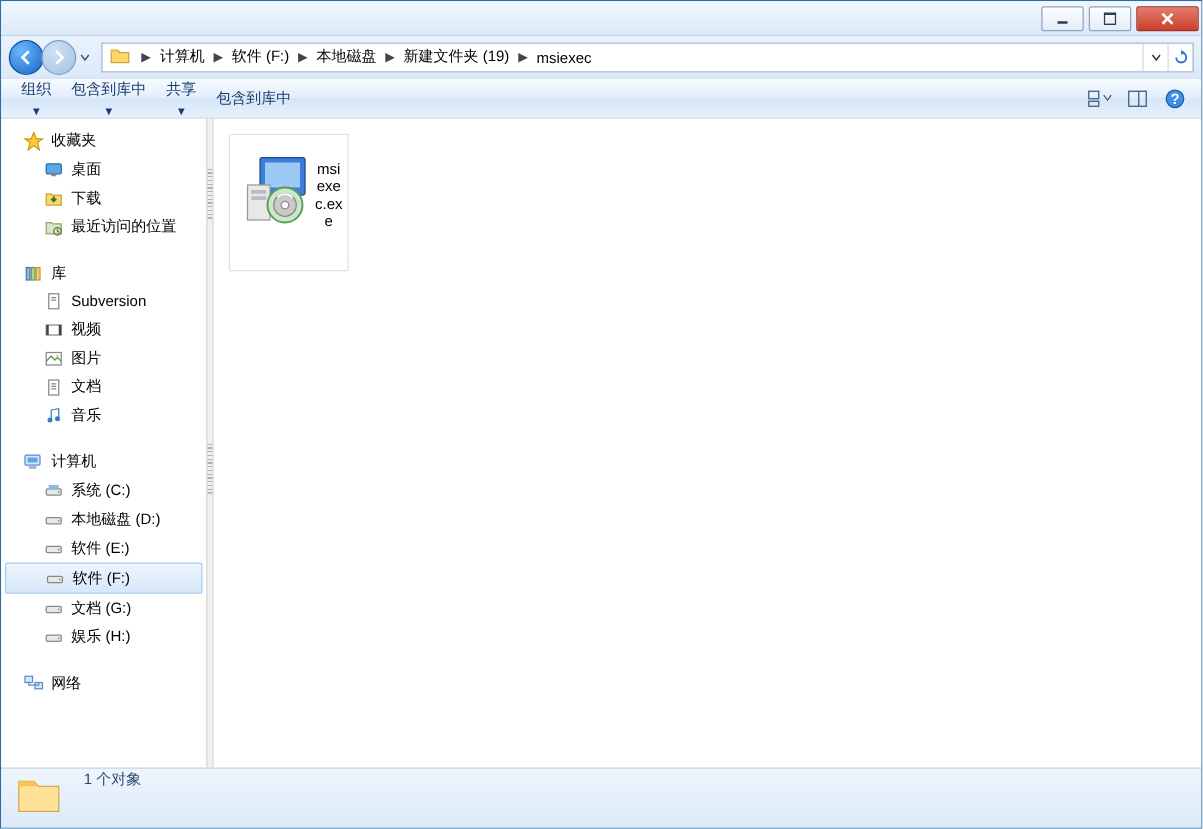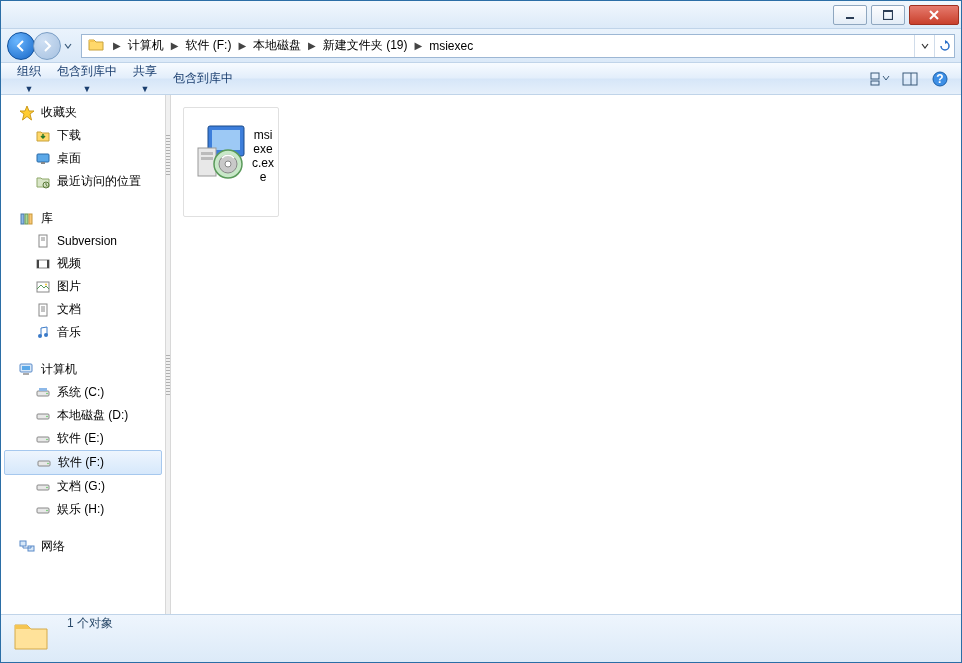--- a/index.html
+++ b/index.html
@@ -183,34 +183,34 @@
           <span class="ic">
               <svg width="16" height="16">
                 <path d="M8 1 L10 6 L15 6 L11 9 L12.5 15 L8 11.5 L3.5 15 L5 9 L1 6 L6 6 Z" fill="#ffcc33" stroke="#cc9a1a"></path>
               </svg>
             </span>
           <span>收藏夹</span>
         </div>
         <div class="gitem">
             <span class="ic">
               <svg width="14" height="14">
+                <rect x="1" y="2" width="12" height="8" rx="1" fill="#5ba8e8" stroke="#2a6aa8"></rect>
+                <rect x="5" y="10" width="4" height="2" fill="#888"></rect>
+              </svg>
+            </span>
+            <span>桌面</span>
+          </div>
+        <div class="gitem">
+            <span class="ic">
+              <svg width="14" height="14">
                 <path d="M1 3 L5 3 L6 4 L13 4 L13 12 L1 12 Z" fill="#ffd86b" stroke="#c9a23a"></path>
                 <path d="M7 5 L7 9 M5 7 L7 9 L9 7" stroke="#2a7a2a" stroke-width="1.5" fill="none"></path>
               </svg>
             </span>
             <span>下载</span>
-          </div>
-        <div class="gitem">
-            <span class="ic">
-              <svg width="14" height="14">
-                <rect x="1" y="2" width="12" height="8" rx="1" fill="#5ba8e8" stroke="#2a6aa8"></rect>
-                <rect x="5" y="10" width="4" height="2" fill="#888"></rect>
-              </svg>
-            </span>
-            <span>桌面</span>
           </div>
         <div class="gitem">
             <span class="ic">
               <svg width="14" height="14">
                 <path d="M1 3 L5 3 L6 4 L13 4 L13 12 L1 12 Z" fill="#d9e6c8" stroke="#8fa86a"></path>
                 <circle cx="10" cy="10" r="3" fill="none" stroke="#5a7a3a"></circle>
                 <path d="M10 8 L10 10 L11.5 11" stroke="#5a7a3a" fill="none"></path>
               </svg>
             </span>
             <span>最近访问的位置</span>

